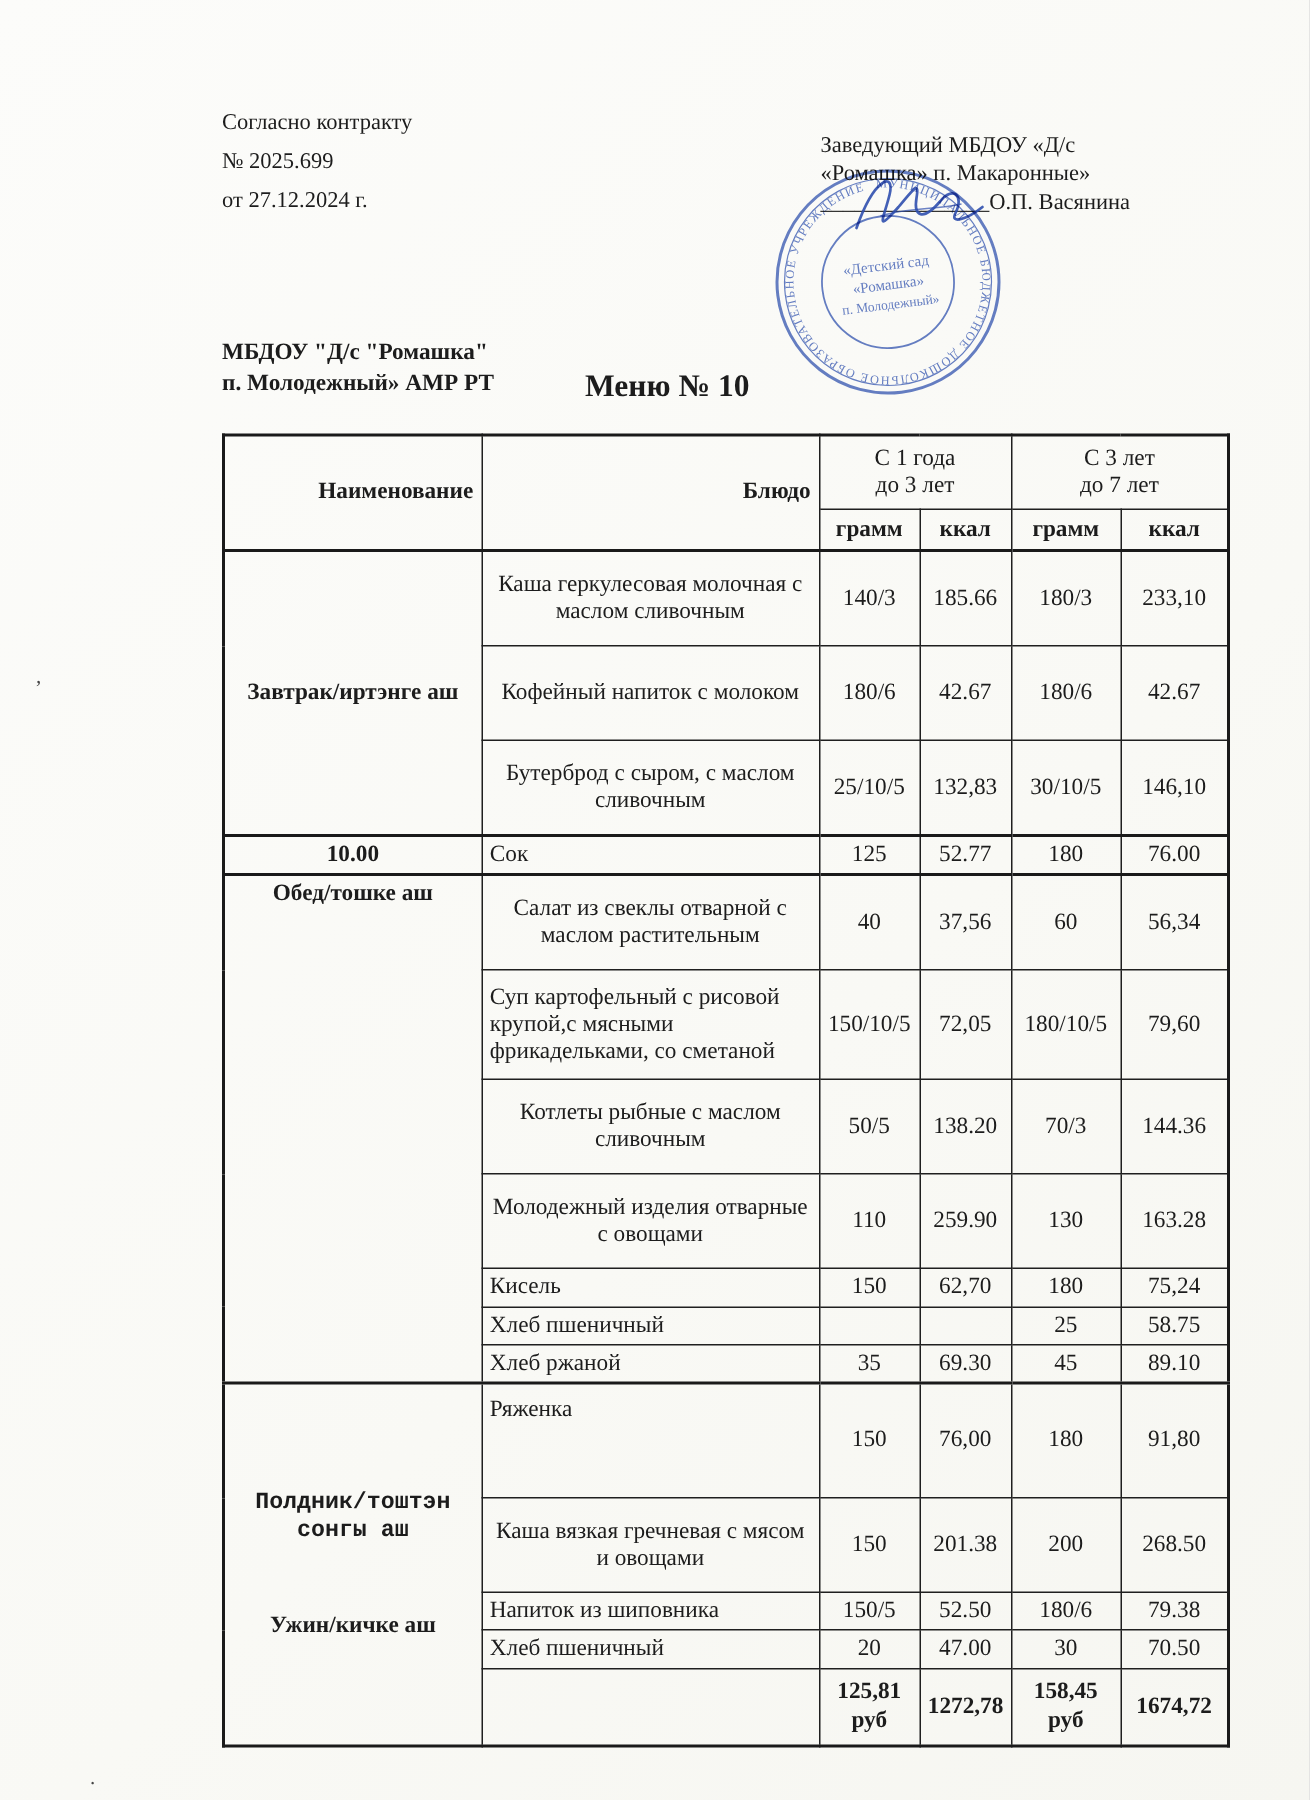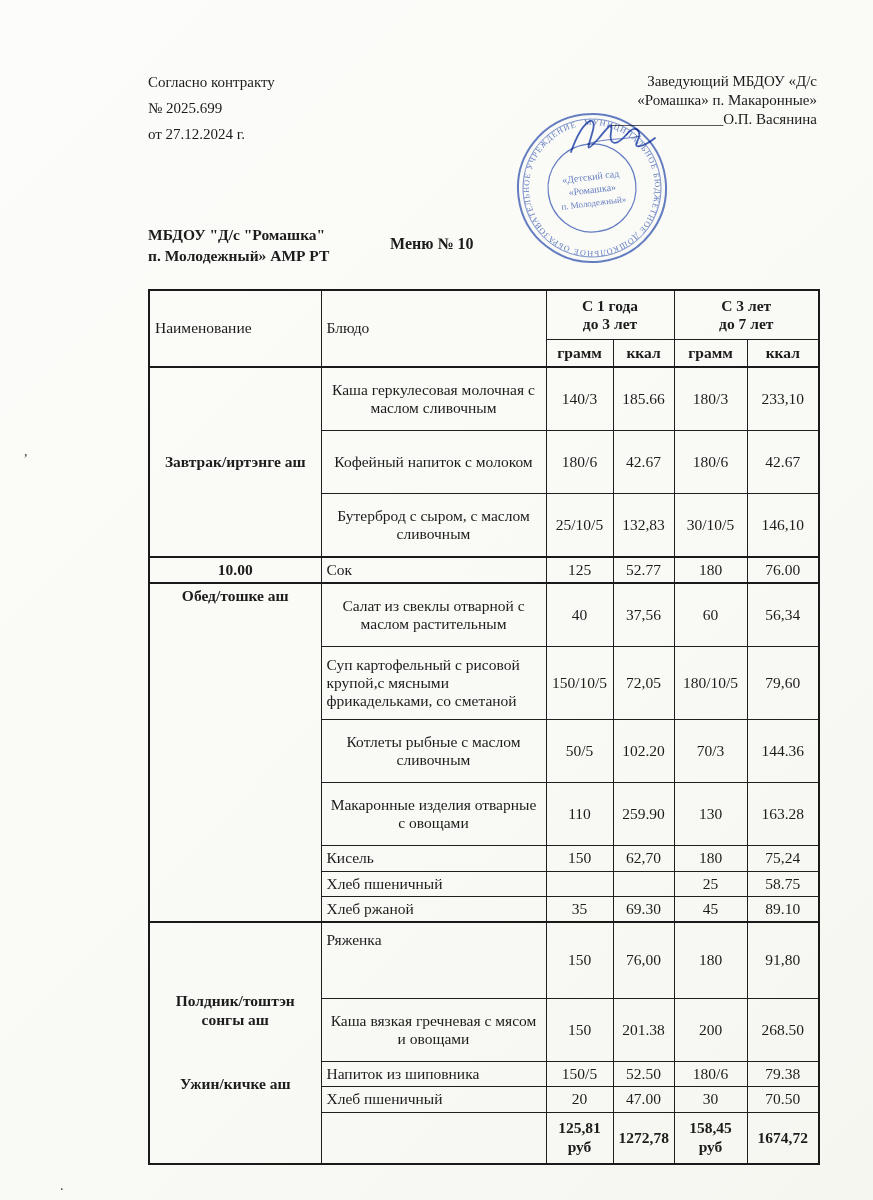--- a/index.html
+++ b/index.html
@@ -5,40 +5,40 @@
   html,body { margin:0; padding:0; background:#d9d9d9; }
   .page {
     position:relative; width:873px; height:1200px; margin:0 auto;
     background:linear-gradient(135deg,#fcfcfa 0%,#f9f9f5 60%,#f6f6f1 100%);
     font-family:"Liberation Serif", serif; color:#1c1c1c; overflow:hidden;
     box-shadow:0 0 6px rgba(0,0,0,.3);
   }
   
   .contract-block { position:absolute; left:148px; top:74px; font-size:15px; }
   .contract-block div { margin-bottom:9px; }
-  .director-block { position:absolute; left:547px; top:72px; font-size:15px; line-height:19px; width:270px;text-align:right; }
+  .director-block { position:absolute; left:547px; top:88px; font-size:15px; line-height:19px; width:270px; }
   .sig-wrap { position:absolute; left:553px; top:108px; width:140px; height:55px; }
   .stamp { position:absolute; left:512px; top:108px; opacity:.78; transform:rotate(-7deg); mix-blend-mode:multiply; pointer-events:none; }
   .org-block { position:absolute; left:148px; top:224px; font-size:15.5px; font-weight:bold; line-height:21px; }
-  .menu-number { position:absolute; left:390px; top:235px; font-size:16px; font-weight:bold;font-family:Liberation Serif, serif; }
+  .menu-number { position:absolute; left:390px; top:245px; font-size:21px; font-weight:bold;font-family:Liberation Serif, serif; }
   
   table.menu { position:absolute; left:148px; top:289px; width:670px; border-collapse:collapse; table-layout:fixed; }
   table.menu, table.menu td, table.menu th { border:1.5px solid #1f1f1f; }
   table.menu { border:2.5px solid #1a1a1a; }
   table.menu th, table.menu td { padding:3px 5px; font-size:15.5px; line-height:1.18; vertical-align:middle; }
-  th.group { white-space:pre-line; text-align:center; font-weight:bold; height:42px; }
+  th.group { white-space:pre-line; text-align:center; font-weight:normal; height:42px; }
   th.sub { text-align:center; font-weight:bold; height:20px; }
-  th.namehead, th.dishhead { text-align:left; font-weight:normal; }
+  th.namehead, th.dishhead { text-align:right; font-weight:bold; }
   td.name { text-align:center; font-weight:bold; }
   td.dish { text-align:left; }
   td.num { text-align:center; }
   tr.sec td { border-top:2.5px solid #1a1a1a; }
   thead tr.subrow th { border-bottom:2.5px solid #1a1a1a; }
   td.snackcell { vertical-align:top; padding-top:22px; }
-  td.snackcell .lbl1 { margin-bottom:46px; }
+  td.snackcell .lbl1 { margin-bottom:46px;font-family:Liberation Mono, monospace; }
   tr.total td { font-weight:bold; height:44px; }
   td.tallrow { height:56px;text-align:center; }
   
   .artifact { position:absolute; font-size:14px; color:#444; }
   .a1 { left:24px; top:444px; }
   .a2 { left:60px; top:1178px; }
 </style>
 </head>
 <body>
 
@@ -154,26 +154,26 @@
       <tr>
         <td class="dish" style="height:66px;">Суп картофельный с рисовой крупой,с мясными фрикадельками, со сметаной</td>
         <td class="num">150/10/5</td>
         <td class="num">72,05</td>
         <td class="num">180/10/5</td>
         <td class="num">79,60</td>
       </tr>
       <tr>
         <td class="dish tallrow">Котлеты рыбные с маслом сливочным</td>
         <td class="num">50/5</td>
-        <td class="num">102.20</td>
+        <td class="num">138.20</td>
         <td class="num">70/3</td>
         <td class="num">144.36</td>
       </tr>
       <tr>
-        <td class="dish tallrow">Макаронные изделия отварные с овощами</td>
+        <td class="dish tallrow">Молодежный изделия отварные с овощами</td>
         <td class="num">110</td>
         <td class="num">259.90</td>
         <td class="num">130</td>
         <td class="num">163.28</td>
       </tr>
       <tr>
         <td class="dish">Кисель</td>
         <td class="num">150</td>
         <td class="num">62,70</td>
         <td class="num">180</td>

